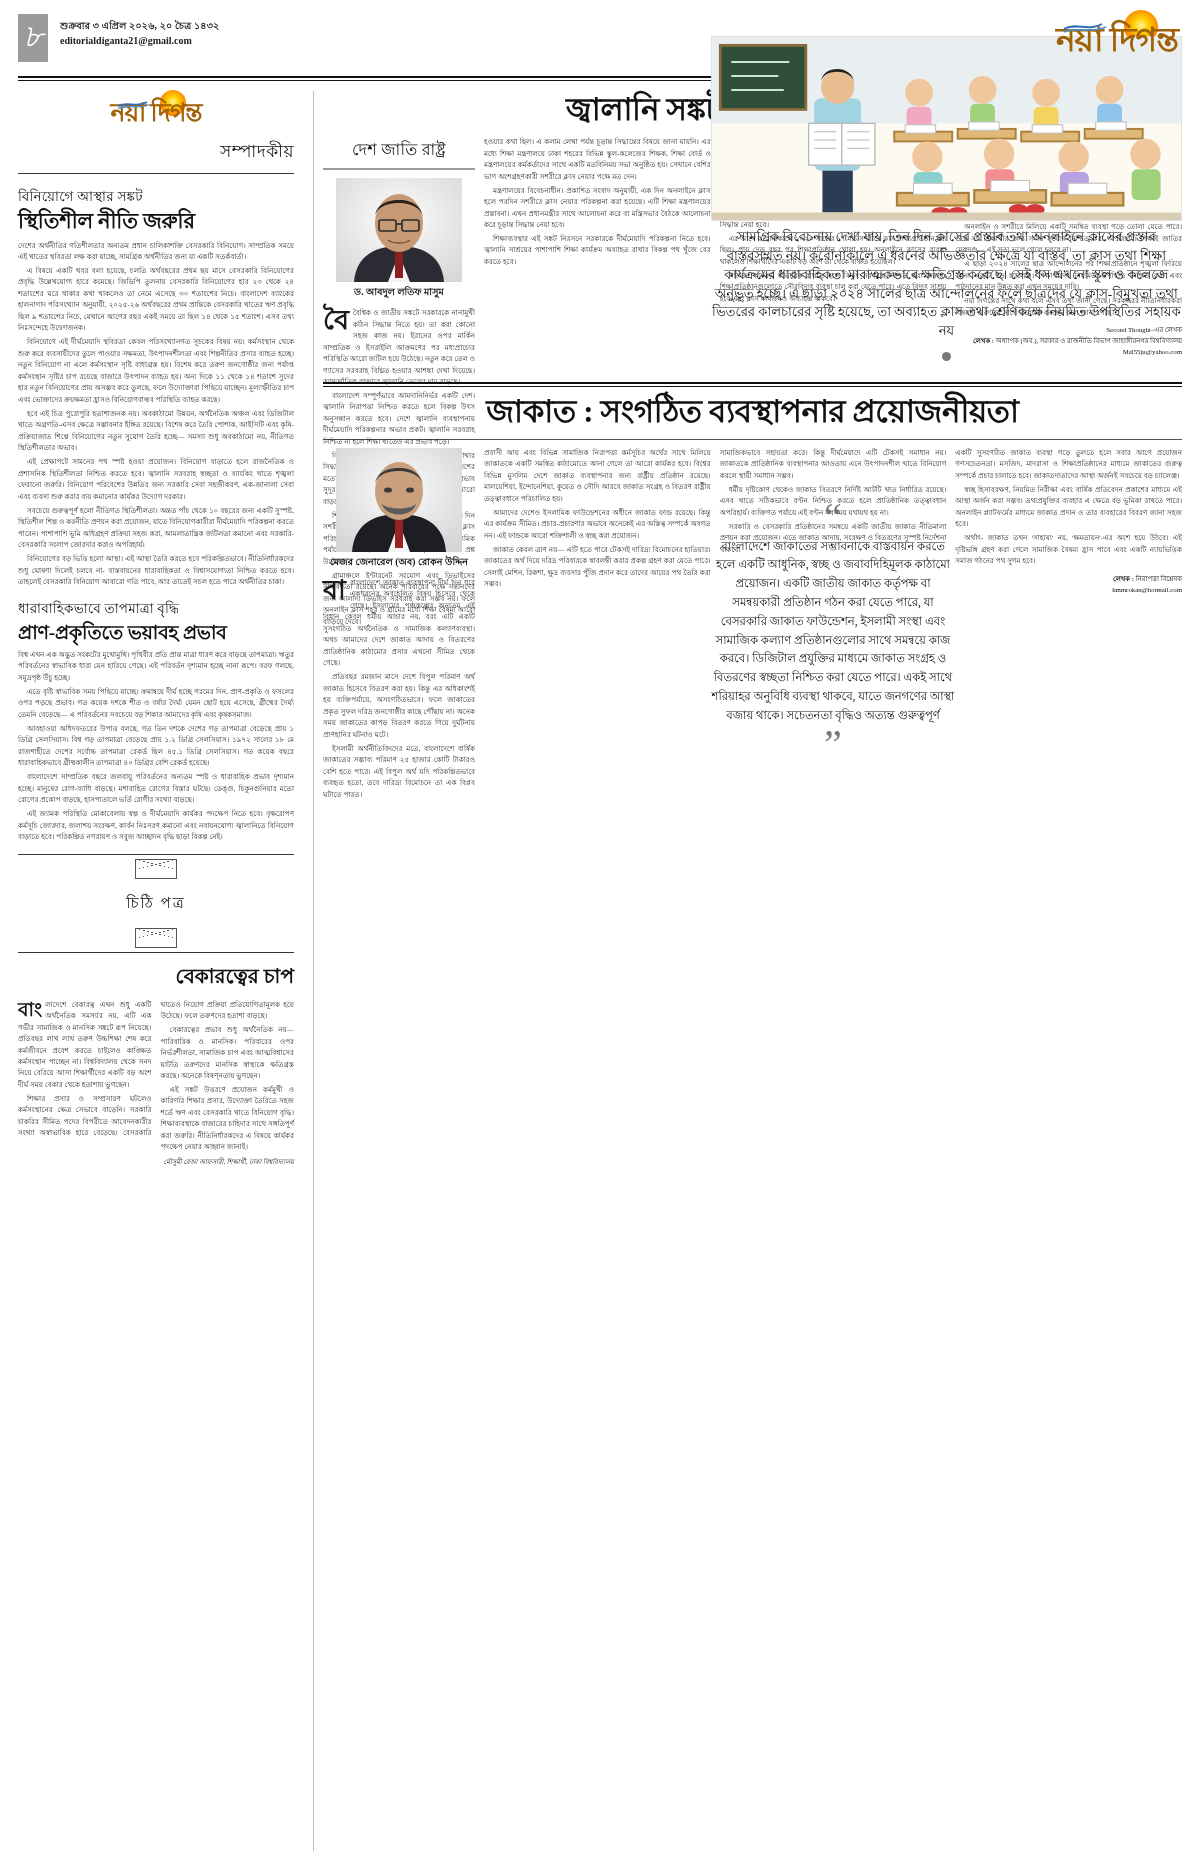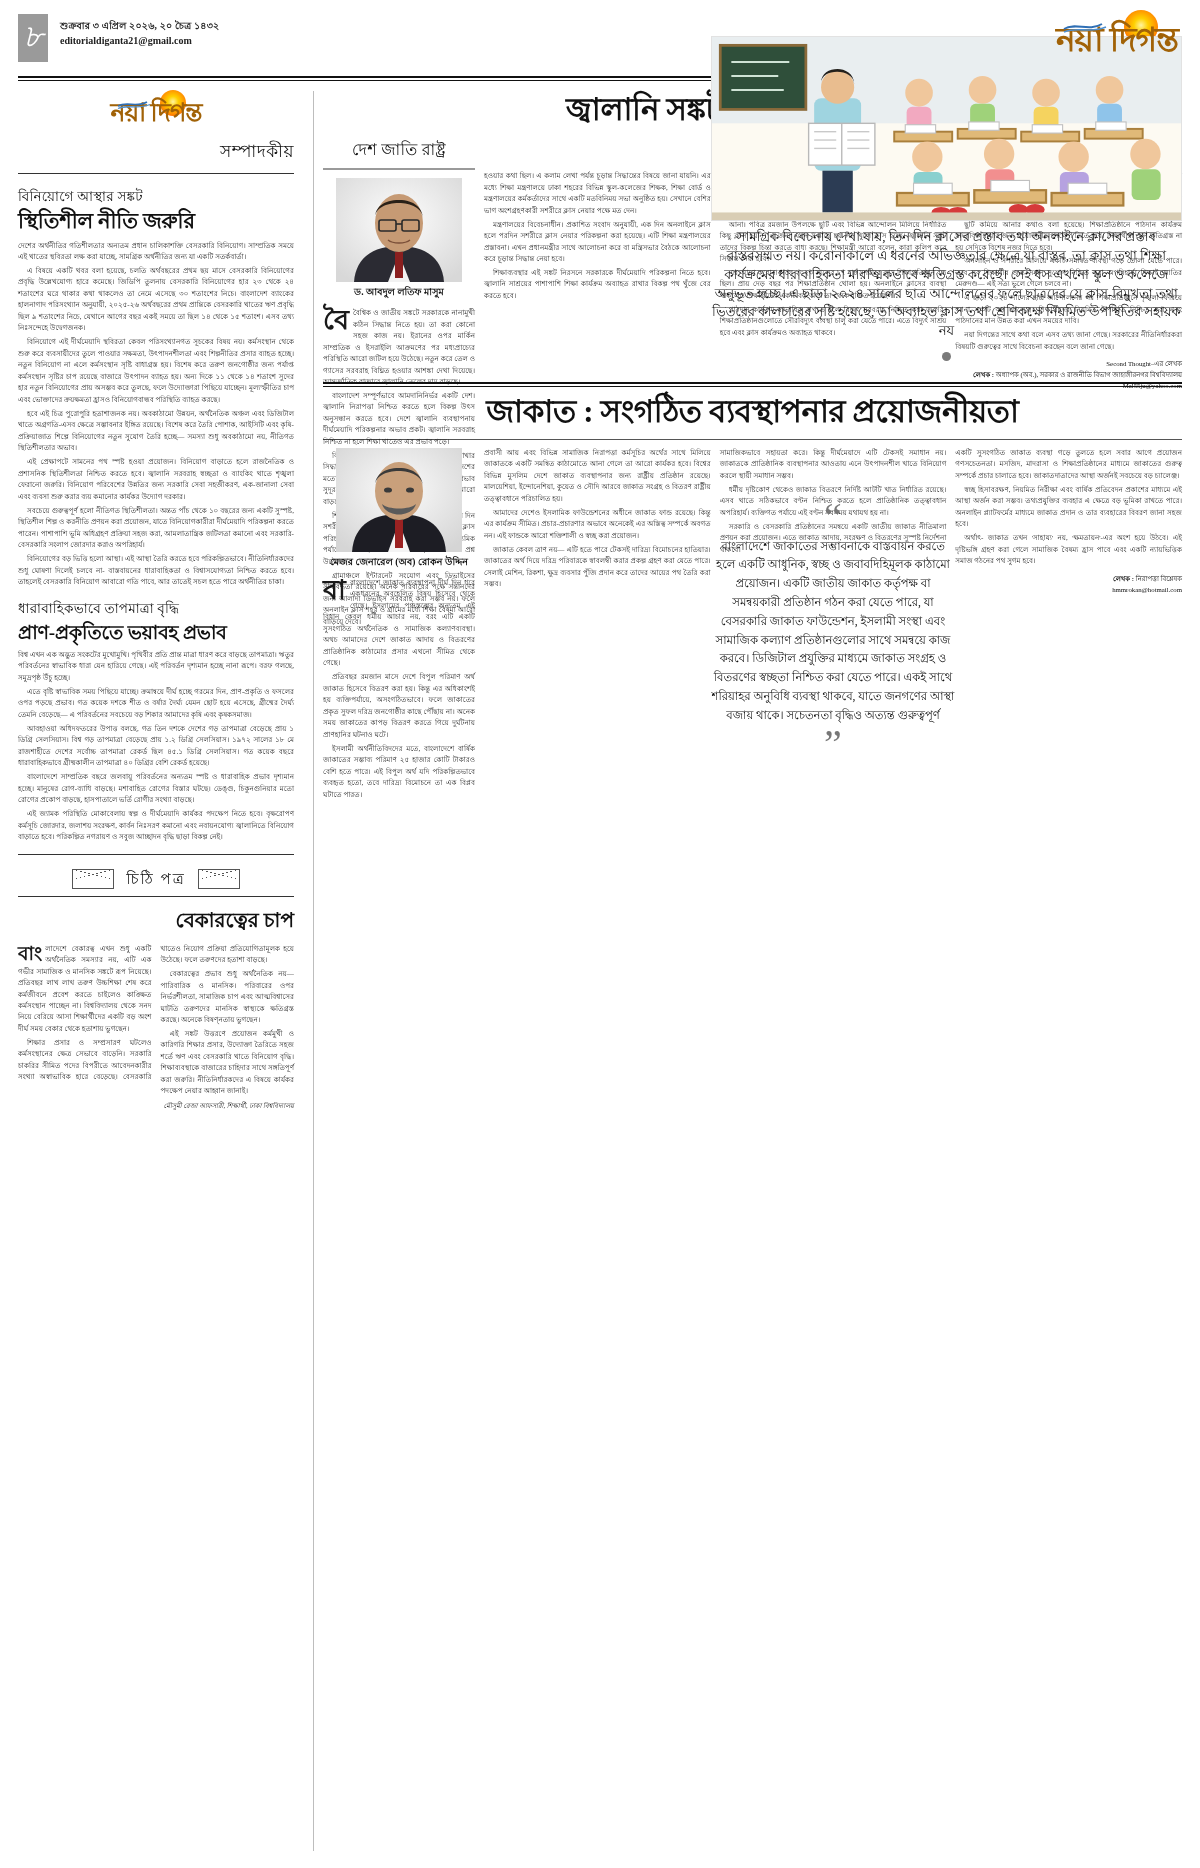--- a/index.html
+++ b/index.html
@@ -57,21 +57,21 @@
   .ed-head.small { font-size:19px; }
 
   .body-text { font-size:7.1px; line-height:1.62; text-align:justify; color:#1a1a1a; letter-spacing:.05px; }
   .body-text p { margin:0 0 2.5px 0; text-indent:9px; }
   .body-text p.noind { text-indent:0; }
 
   .col2 { column-count:2; column-gap:9px; column-rule:none; }
 
   
   .letters-rule { border:0; border-top:1px solid #333; margin:10px 0 4px 0; }
-  .letters-band { display:flex; align-items:center; justify-content:center; gap:12px; margin:12px 0 4px 0; }
+  .letters-band { display:flex; align-items:center; justify-content:center; gap:12px; margin:4px 0 4px 0;flex-direction:column; }
   .letters-title { font-size:15px; letter-spacing:2px; font-weight:500; }
   .env { width:42px; height:20px; border:1.4px solid #555; position:relative; background:#fff; }
   .env:before { content:""; position:absolute; left:0; top:0; width:100%; height:100%;
     background:linear-gradient(to bottom right, transparent 47%, #555 47%, #555 49%, transparent 49%),
                linear-gradient(to bottom left,  transparent 47%, #555 47%, #555 49%, transparent 49%);
     background-size:100% 54%; background-repeat:no-repeat; }
   .letters-rule2 { border:0; border-top:1px solid #333; margin:3px 0 8px 0; }
   .letters-head { font-size:20px; font-weight:bold; text-align:right; margin:0 0 6px 0; }
 
   .dropcap:first-letter { font-size:19px; font-weight:bold; float:left; line-height:.9; padding:1px 3px 0 0; }
@@ -245,21 +245,21 @@
           <div class="body-text">
             <p class="noind"><span class="dropcap-big">বৈ</span><span>বৈশ্বিক ও জাতীয় সঙ্কটে সরকারকে নানামুখী কঠিন সিদ্ধান্ত নিতে হয়। তা করা কোনো সহজ কাজ নয়। ইরানের ওপর মার্কিন সাম্প্রতিক ও ইসরাইলি আক্রমণের পর মধ্যপ্রাচ্যের পরিস্থিতি আরো জটিল হয়ে উঠেছে। নতুন করে তেল ও গ্যাসের সরবরাহ বিঘ্নিত হওয়ার আশঙ্কা দেখা দিয়েছে। আন্তর্জাতিক বাজারে জ্বালানি তেলের দাম বাড়ছে।</span></p>
             <p>বাংলাদেশ সম্পূর্ণভাবে আমদানিনির্ভর একটি দেশ। জ্বালানি নিরাপত্তা নিশ্চিত করতে হলে বিকল্প উৎস অনুসন্ধান করতে হবে। দেশে জ্বালানি ব্যবস্থাপনায় দীর্ঘমেয়াদি পরিকল্পনার অভাব প্রকট। জ্বালানি সরবরাহ নিশ্চিত না হলে শিক্ষা খাতেও এর প্রভাব পড়ে।</p>
             <p>বিদ্যুৎ সঙ্কটে শিক্ষা প্রতিষ্ঠানের শ্রেণিকক্ষ বন্ধ রাখার সিদ্ধান্ত অনেক দেশেই নেয়া হয়। কিন্তু বাংলাদেশের মতো ঘনবসতিপূর্ণ দেশে সে সিদ্ধান্তের প্রভাব সুদূরপ্রসারী হতে পারে। শিক্ষার্থীদের শিখন ঘাটতি আরো বাড়বে।</p>
             <p>শিক্ষা মন্ত্রণালয় সম্প্রতি জানিয়েছে, সপ্তাহে তিন দিন সশরীরে ক্লাস এবং বাকি দিন অনলাইনে ক্লাস পরিচালনার প্রস্তাব বিবেচনাধীন। প্রাথমিক ও মাধ্যমিক পর্যায়ে এ ব্যবস্থা কতটা কার্যকর হবে তা নিয়ে প্রশ্ন উঠেছে।</p>
             <p>গ্রামাঞ্চলে ইন্টারনেট সংযোগ এবং ডিভাইসের সীমাবদ্ধতা রয়েছে। অনেক পরিবারের পক্ষে সন্তানদের জন্য আলাদা ডিভাইস সরবরাহ করা সম্ভব নয়। ফলে অনলাইন ক্লাস শহর ও গ্রামের মধ্যে শিক্ষা বৈষম্য আরো বাড়িয়ে দেবে।</p>
           </div>
         </div>
 
         <div class="txt-cols">
-          <div style="display:flex; gap:9px;margin-top:34px;">
+          <div style="display:flex; gap:9px;">
             <div style="flex:1 1 0;">
               <div class="body-text">
                 <p class="noind">হওয়ার কথা ছিল। এ কলাম লেখা পর্যন্ত চূড়ান্ত সিদ্ধান্তের বিষয়ে জানা যায়নি। এর মধ্যে শিক্ষা মন্ত্রণালয়ে ঢাকা শহরের বিভিন্ন স্কুল-কলেজের শিক্ষক, শিক্ষা বোর্ড ও মন্ত্রণালয়ের কর্মকর্তাদের সাথে একটি মতবিনিময় সভা অনুষ্ঠিত হয়। সেখানে বেশির ভাগ অংশগ্রহণকারী সশরীরে ক্লাস নেয়ার পক্ষে মত দেন।</p>
                 <p>মন্ত্রণালয়ের বিবেচনাধীন। প্রকাশিত সংবাদ অনুযায়ী, এক দিন অনলাইনে ক্লাস হলে পরদিন সশরীরে ক্লাস নেয়ার পরিকল্পনা করা হয়েছে। এটি শিক্ষা মন্ত্রণালয়ের প্রস্তাবনা। এখন প্রধানমন্ত্রীর সাথে আলোচনা করে বা মন্ত্রিসভার বৈঠকে আলোচনা করে চূড়ান্ত সিদ্ধান্ত নেয়া হবে।</p>
                 <p>শিক্ষাব্যবস্থার এই সঙ্কট নিরসনে সরকারকে দীর্ঘমেয়াদি পরিকল্পনা নিতে হবে। জ্বালানি সাশ্রয়ের পাশাপাশি শিক্ষা কার্যক্রম অব্যাহত রাখার বিকল্প পথ খুঁজে বের করতে হবে।</p>
               </div>
             </div>
             <div style="flex:1 1 0;">
               <div class="body-text">
                 <p class="noind">মাধ্যমে সিদ্ধান্ত আসবে। উল্লেখ্য, পবিত্র রমজান, ঈদুল ফিতরসহ বিভিন্ন উপলক্ষে প্রায় ৪০ দিনের ছুটির পর গত রোববার শিক্ষাপ্রতিষ্ঠান খুলেছে। এরই মধ্যে জ্বালানি সঙ্কটে পড়েছে দেশ। এ অবস্থায় ক্লাস কার্যক্রম কিভাবে চলবে তা নিয়ে অনিশ্চয়তা দেখা দিয়েছে।</p>

